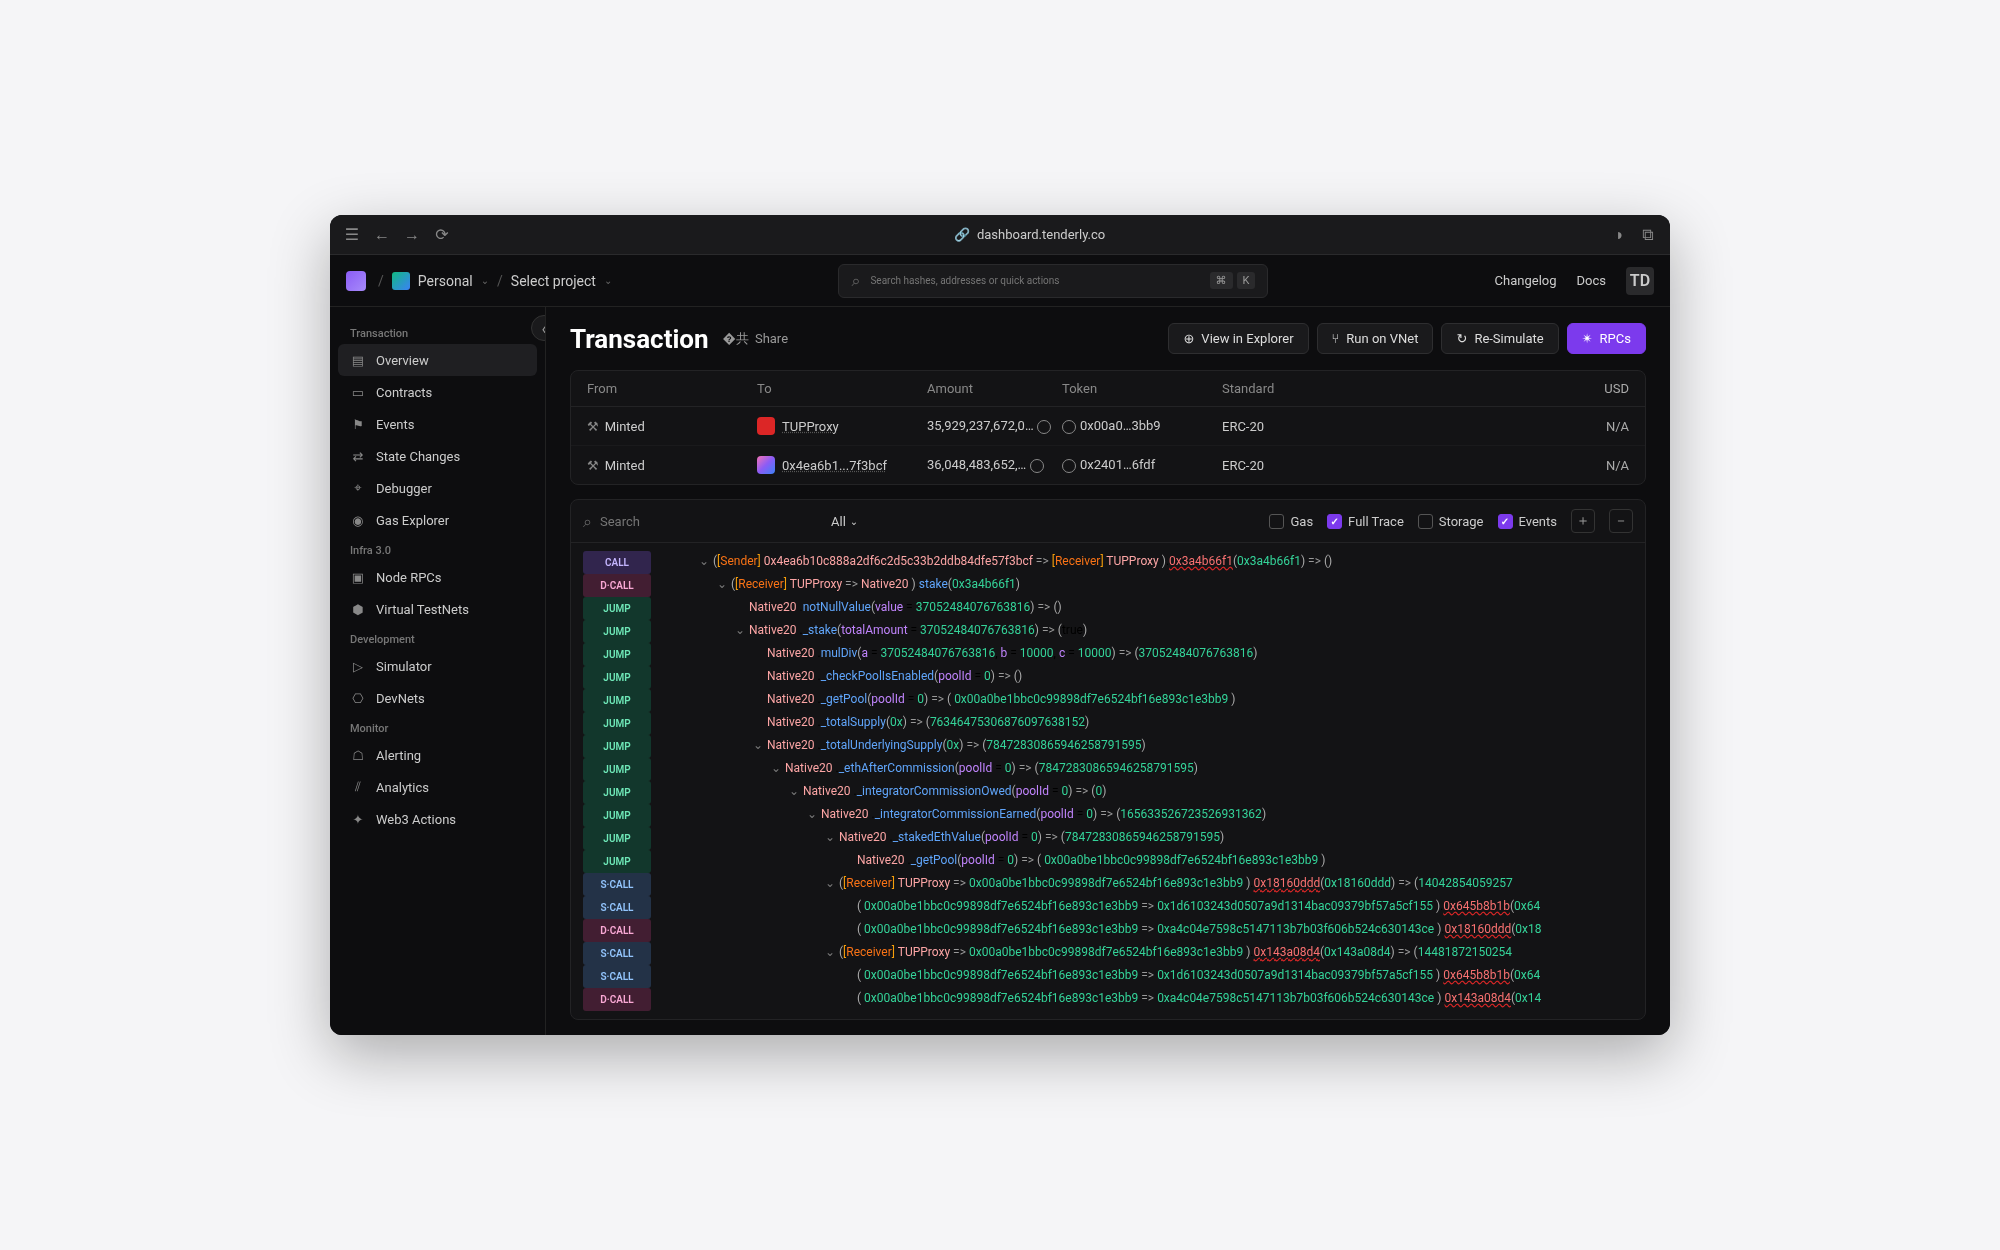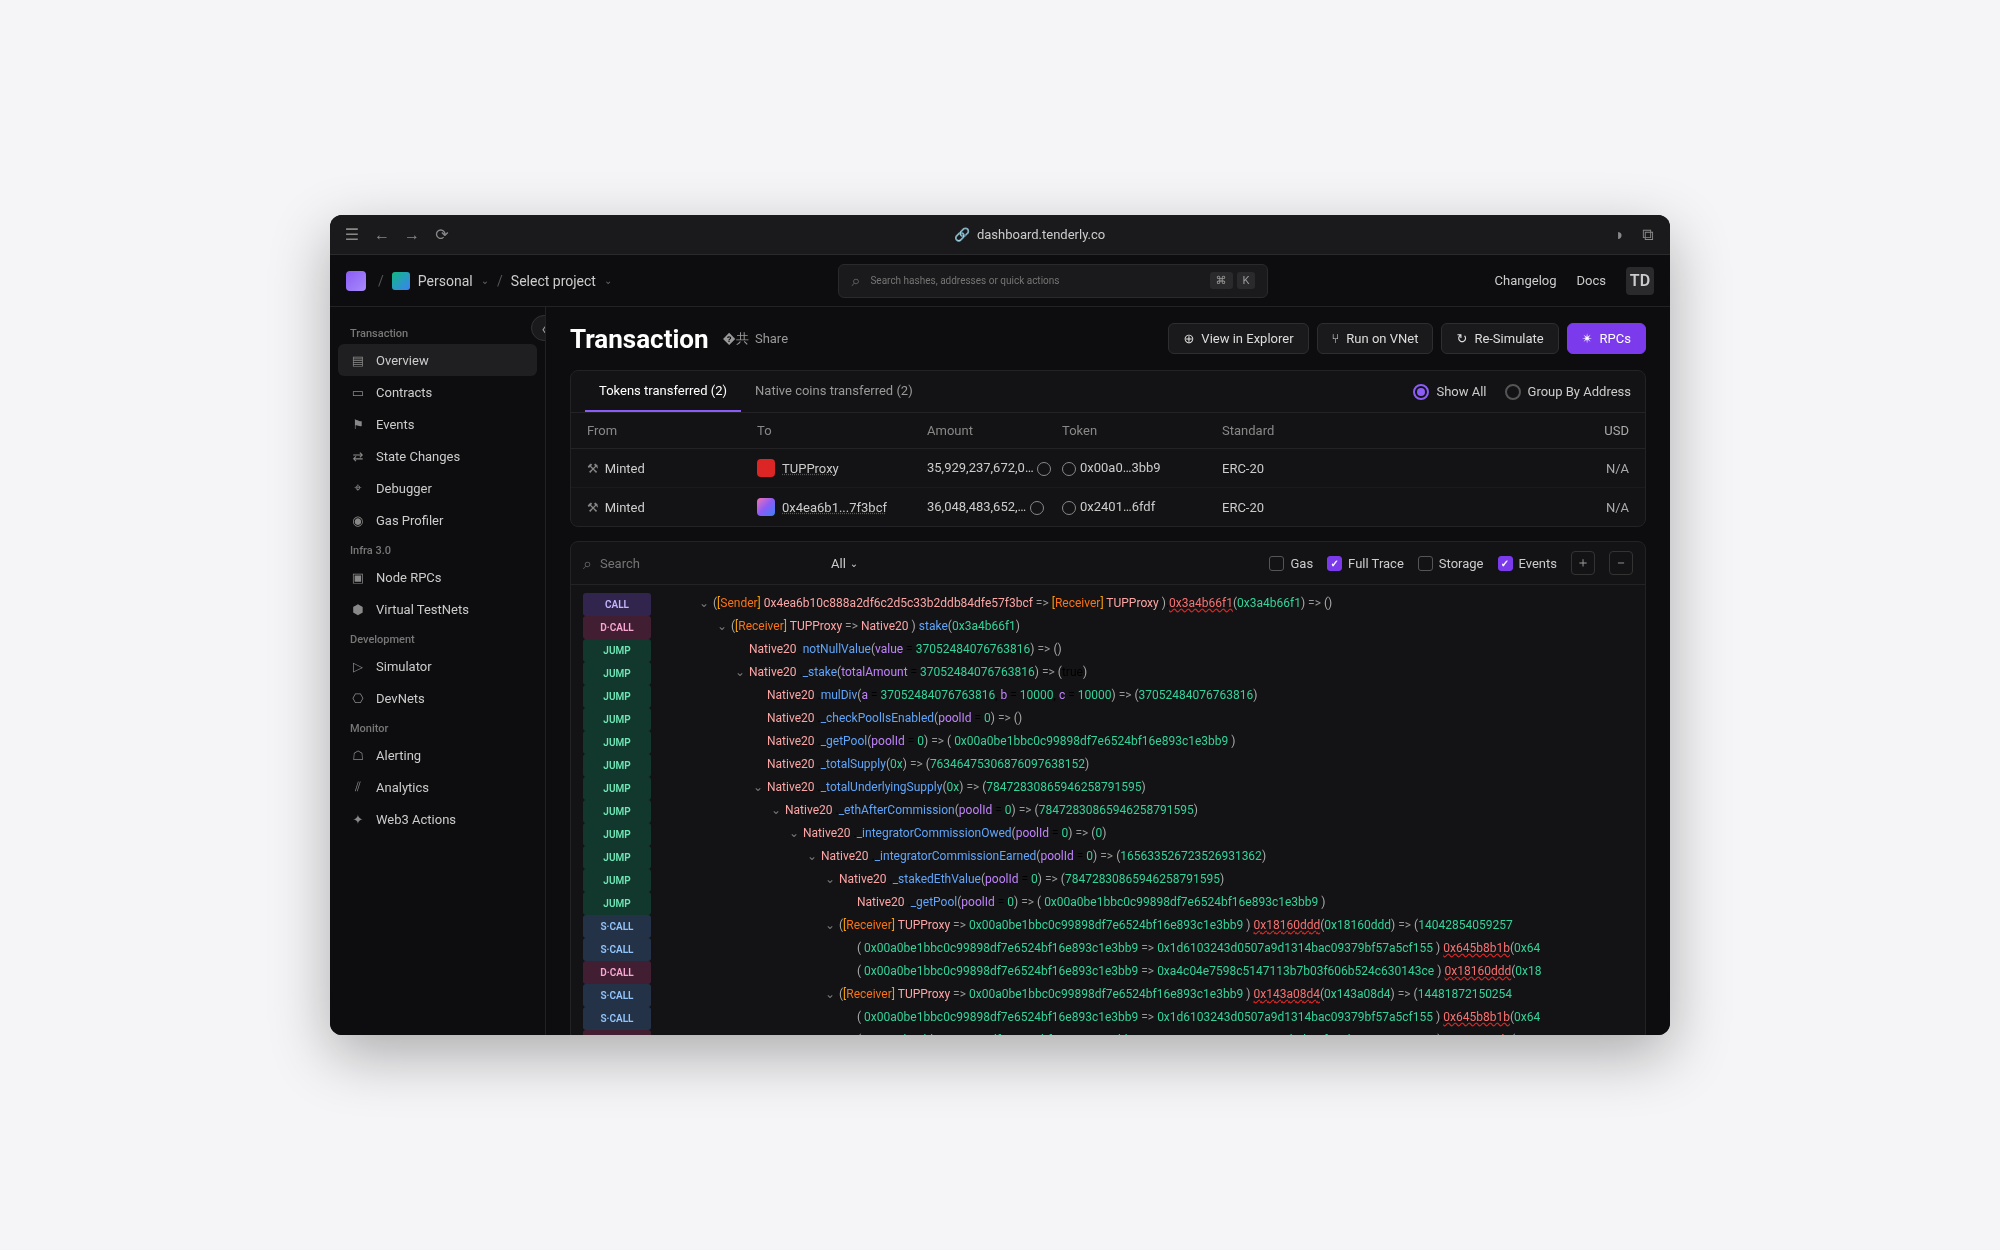--- a/index.html
+++ b/index.html
@@ -156,21 +156,21 @@
           <div class="side-item">
             <span class="si">⇄</span>
             <span>State Changes</span>
           </div>
           <div class="side-item">
             <span class="si">⌖</span>
             <span>Debugger</span>
           </div>
           <div class="side-item">
             <span class="si">◉</span>
-            <span>Gas Profiler</span>
+            <span>Gas Explorer</span>
           </div>
         </div>
       <div class="side-section">Infra 3.0</div>
       <div id="side2">
           <div class="side-item">
             <span class="si">▣</span>
             <span>Node RPCs</span>
           </div>
           <div class="side-item">
             <span class="si">⬢</span>
@@ -227,34 +227,20 @@
             </button>
           <button class="btn primary">
               <span>✴</span>
               <span>RPCs</span>
             </button>
         </div>
       </div>
 
       <div class="content">
         <div class="card">
-          <div class="tabs">
-            <div class="tab active">Tokens transferred (2)</div>
-            <div class="tab">Native coins transferred (2)</div>
-            <div class="radios">
-              <div class="radio active">
-                  <div class="r"></div>
-                  <span>Show All</span>
-                </div>
-              <div class="radio">
-                  <div class="r"></div>
-                  <span>Group By Address</span>
-                </div>
-            </div>
-          </div>
           <div class="table">
             <div class="thead">
               <div>From</div>
               <div>To</div>
               <div>Amount</div>
               <div>Token</div>
               <div>Standard</div>
               <div class="usd">USD</div>
             </div>
             <div id="table-rows">

